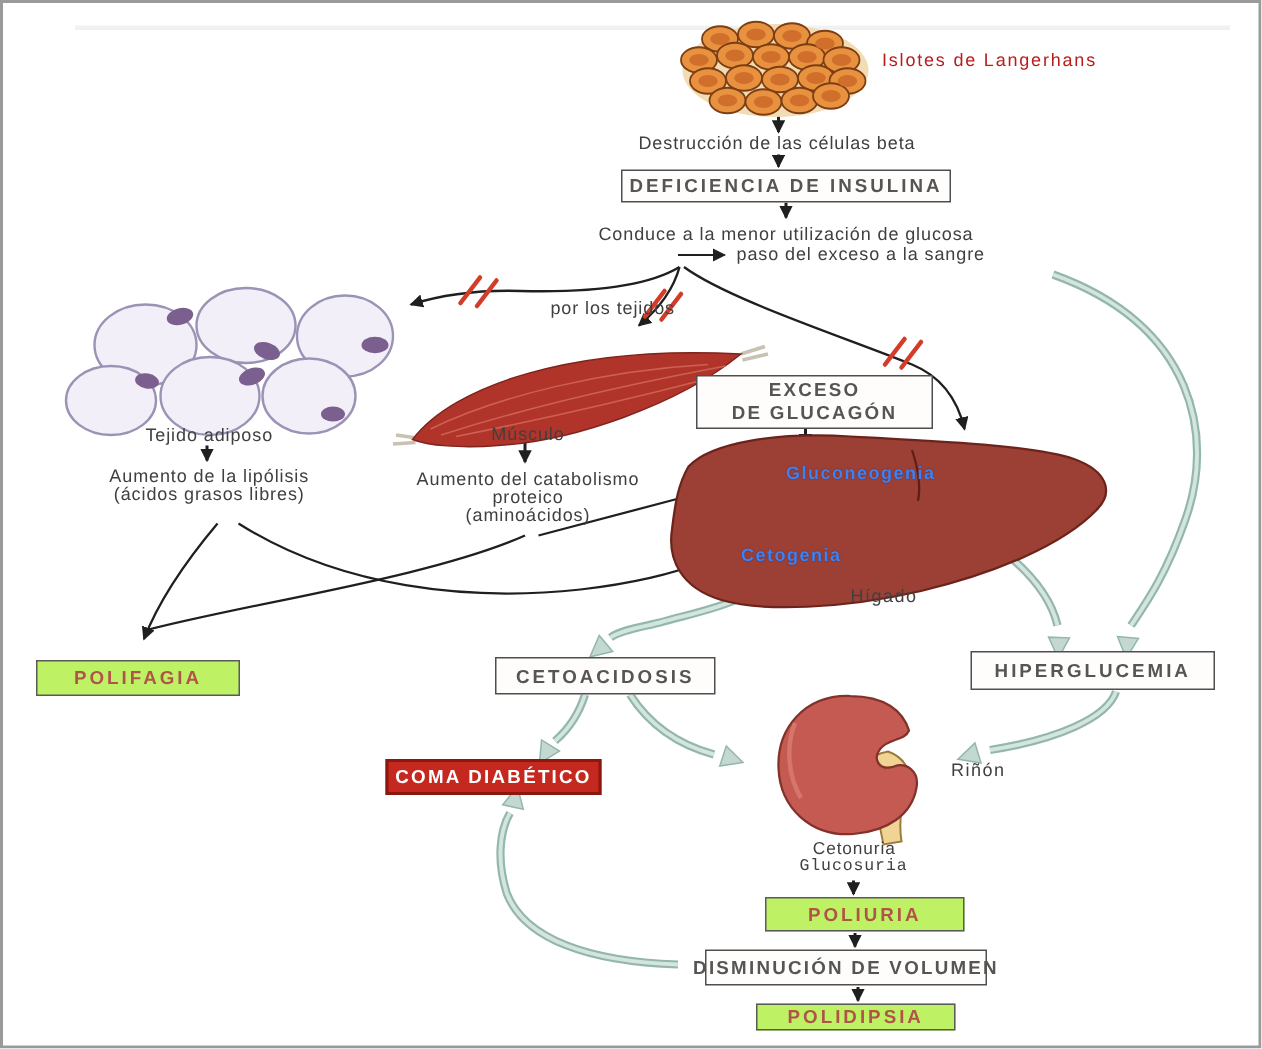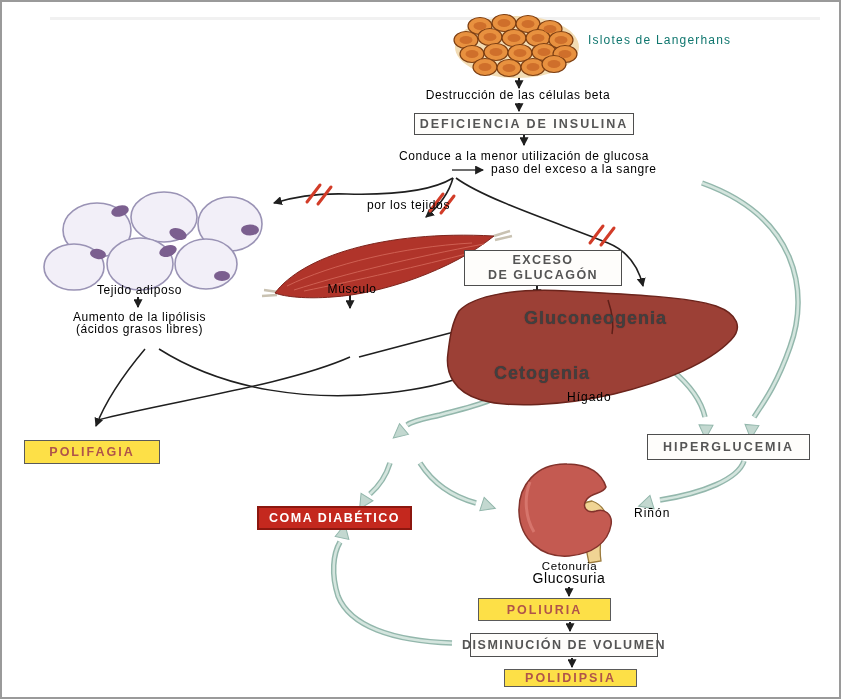--- a/index.html
+++ b/index.html
@@ -3,30 +3,30 @@
 <meta charset="utf-8">
 <style>
   html,body{margin:0;padding:0;background:#fff;}
   .canvas{
     position:relative;width:841px;height:699px;box-sizing:border-box;
     background:#ffffff;border:2px solid #9a9a9a;overflow:hidden;
     font-family:"Liberation Sans",sans-serif;color:#4f4f4f;
   }
   .top-rule{position:absolute;left:48px;top:15px;width:770px;height:3px;background:#f1f1f1;}
   .artwork{position:absolute;left:0;top:0;width:841px;height:699px;}
-  .lbl{position:absolute;font-size:12px;letter-spacing:.6px;line-height:12px;color:#000000;white-space:nowrap;}
+  .lbl{position:absolute;font-size:12px;letter-spacing:.6px;line-height:12px;color:#404040;white-space:nowrap;}
   .center{text-align:center;}
   .right{text-align:right;margin-top:36px;}
   .stack span{display:block;}
   .bx{position:absolute;display:flex;align-items:center;justify-content:center;
       font-size:12.5px;font-weight:700;letter-spacing:2px;box-sizing:border-box;white-space:nowrap;}
   .white-bx{background:#fefdfb;border:1.5px solid #4e4e4e;color:#555;}
-  .pink-bx{background:#fde047;border:1.5px solid #5a5a5a;color:#b0544a;}
+  .pink-bx{background:#bef264;border:1.5px solid #5a5a5a;color:#b0544a;}
   .red-bx{background:#c4281e;border:2px solid #8c170f;color:#ffffff;letter-spacing:1.5px;}
-  .liver-word{position:absolute;font-weight:700;font-size:18px;letter-spacing:1px;color:#404040;
+  .liver-word{position:absolute;font-weight:700;font-size:12px;letter-spacing:1px;color:#3b82f6;
       text-shadow:0 0 1px rgba(60,10,10,.55);white-space:nowrap;}
 </style>
 </head>
 <body>
 
 <div class="canvas">
 
   <div class="top-rule"></div>
 
   <svg class="artwork" viewBox="0 0 841 699" xmlns="http://www.w3.org/2000/svg">
@@ -196,52 +196,58 @@
       <path d="M 606 298 C 610 310 612 322 610 332" stroke="#5e1f18" stroke-width="1.5" fill="none"></path>
     </g>
 
     <g>
       <path d="M 590 499 C 601 503 606 512 603 521 C 599 533 597 546 599 559 L 587 561 C 584 547 582 533 577 522 C 572 510 577 501 590 499 Z" fill="#f0d494" stroke="#9b7a3c" stroke-width="1.3"></path>
       <path d="M 565 462 C 534 461 516 484 517 510 C 518 537 539 556 567 554 C 590 552 606 541 609 523 C 611 512 602 506 594 509 C 585 512 579 505 585 497 C 591 490 601 492 604 485 C 600 472 588 462 565 462 Z" fill="#c45a51" stroke="#82322b" stroke-width="1.5"></path>
       <path d="M 528 480 C 522 495 523 515 532 530" stroke="#de8078" stroke-width="3" fill="none" opacity="0.7"></path>
     </g>
   </svg>
 
-  <div class="lbl" style="left:586px;top:32px;letter-spacing:1.2px;color:#0f766e;">Islotes de Langerhans</div>
+  <div class="lbl" style="left:586px;top:32px;letter-spacing:1.2px;color:#b91c1c;">Islotes de Langerhans</div>
 
   <div class="lbl center" style="left:405px;top:87px;width:222px;">Destrucción de las células beta</div>
 
   <div class="bx white-bx" style="left:412px;top:111px;width:220px;height:22px;">DEFICIENCIA DE INSULINA</div>
 
   <div class="lbl center" style="left:360px;top:148px;width:324px;">Conduce a la menor utilización de glucosa</div>
   <div class="lbl right" style="left:348px;top:161px;width:100px;">por los tejidos</div>
   <div class="lbl" style="left:489px;top:161px;">paso del exceso a la sangre</div>
 
   <div class="lbl center" style="left:70px;top:282px;width:135px;">Tejido adiposo</div>
   <div class="lbl center stack" style="left:55px;top:309px;width:165px;">
     <span>Aumento de la lipólisis</span>
     <span>(ácidos grasos libres)</span>
   </div>
 
   <div class="lbl center" style="left:300px;top:281px;width:100px;">Músculo</div>
+  <div class="lbl center stack" style="left:255px;top:311px;width:190px;">
+    <span>Aumento del catabolismo</span>
+    <span>proteico</span>
+    <span>(aminoácidos)</span>
+  </div>
 
   <div class="bx white-bx" style="left:462px;top:248px;width:158px;height:36px;flex-direction:column;line-height:15px;letter-spacing:1.5px;">
     <span>EXCESO</span>
     <span>DE GLUCAGÓN</span>
   </div>
 
   <div class="liver-word" style="left:522px;top:306px;">Gluconeogenia</div>
   <div class="liver-word" style="left:492px;top:361px;">Cetogenia</div>
   <div class="lbl" style="left:565px;top:389px;letter-spacing:1px;">Hígado</div>
 
   <div class="bx pink-bx" style="left:22px;top:438px;width:136px;height:24px;">POLIFAGIA</div>
+  <div class="bx white-bx" style="left:328px;top:436px;width:147px;height:25px;">CETOACIDOSIS</div>
   <div class="bx white-bx" style="left:645px;top:432px;width:163px;height:26px;">HIPERGLUCEMIA</div>
-  <div class="bx red-bx" style="left:255px;top:504px;width:155px;height:24px;">COMA DIABÉTICO</div>
+  <div class="bx red-bx" style="left:255px;top:504px;width:144px;height:24px;">COMA DIABÉTICO</div>
 
   <div class="lbl" style="left:632px;top:505px;letter-spacing:1px;">Riñón</div>
   <div class="lbl center" style="left:520px;top:558px;width:95px;font-size:11.5px;">Cetonuria</div>
-  <div class="lbl center" style="left:517px;top:570px;width:100px;font-size:14px;">Glucosuria</div>
-
-  <div class="bx pink-bx" style="left:476px;top:596px;width:133px;height:23px;">POLIURIA</div>
+  <div class="lbl center" style="left:517px;top:570px;width:100px;font-size:11px;font-family:Liberation Mono, monospace;">Glucosuria</div>
+
+  <div class="bx pink-bx" style="left:508px;top:596px;width:133px;height:23px;">POLIURIA</div>
   <div class="bx white-bx" style="left:468px;top:631px;width:188px;height:24px;letter-spacing:1.5px;">DISMINUCIÓN DE VOLUMEN</div>
   <div class="bx pink-bx" style="left:502px;top:667px;width:133px;height:18px;">POLIDIPSIA</div>
 
 </div>
 
 </body></html>

